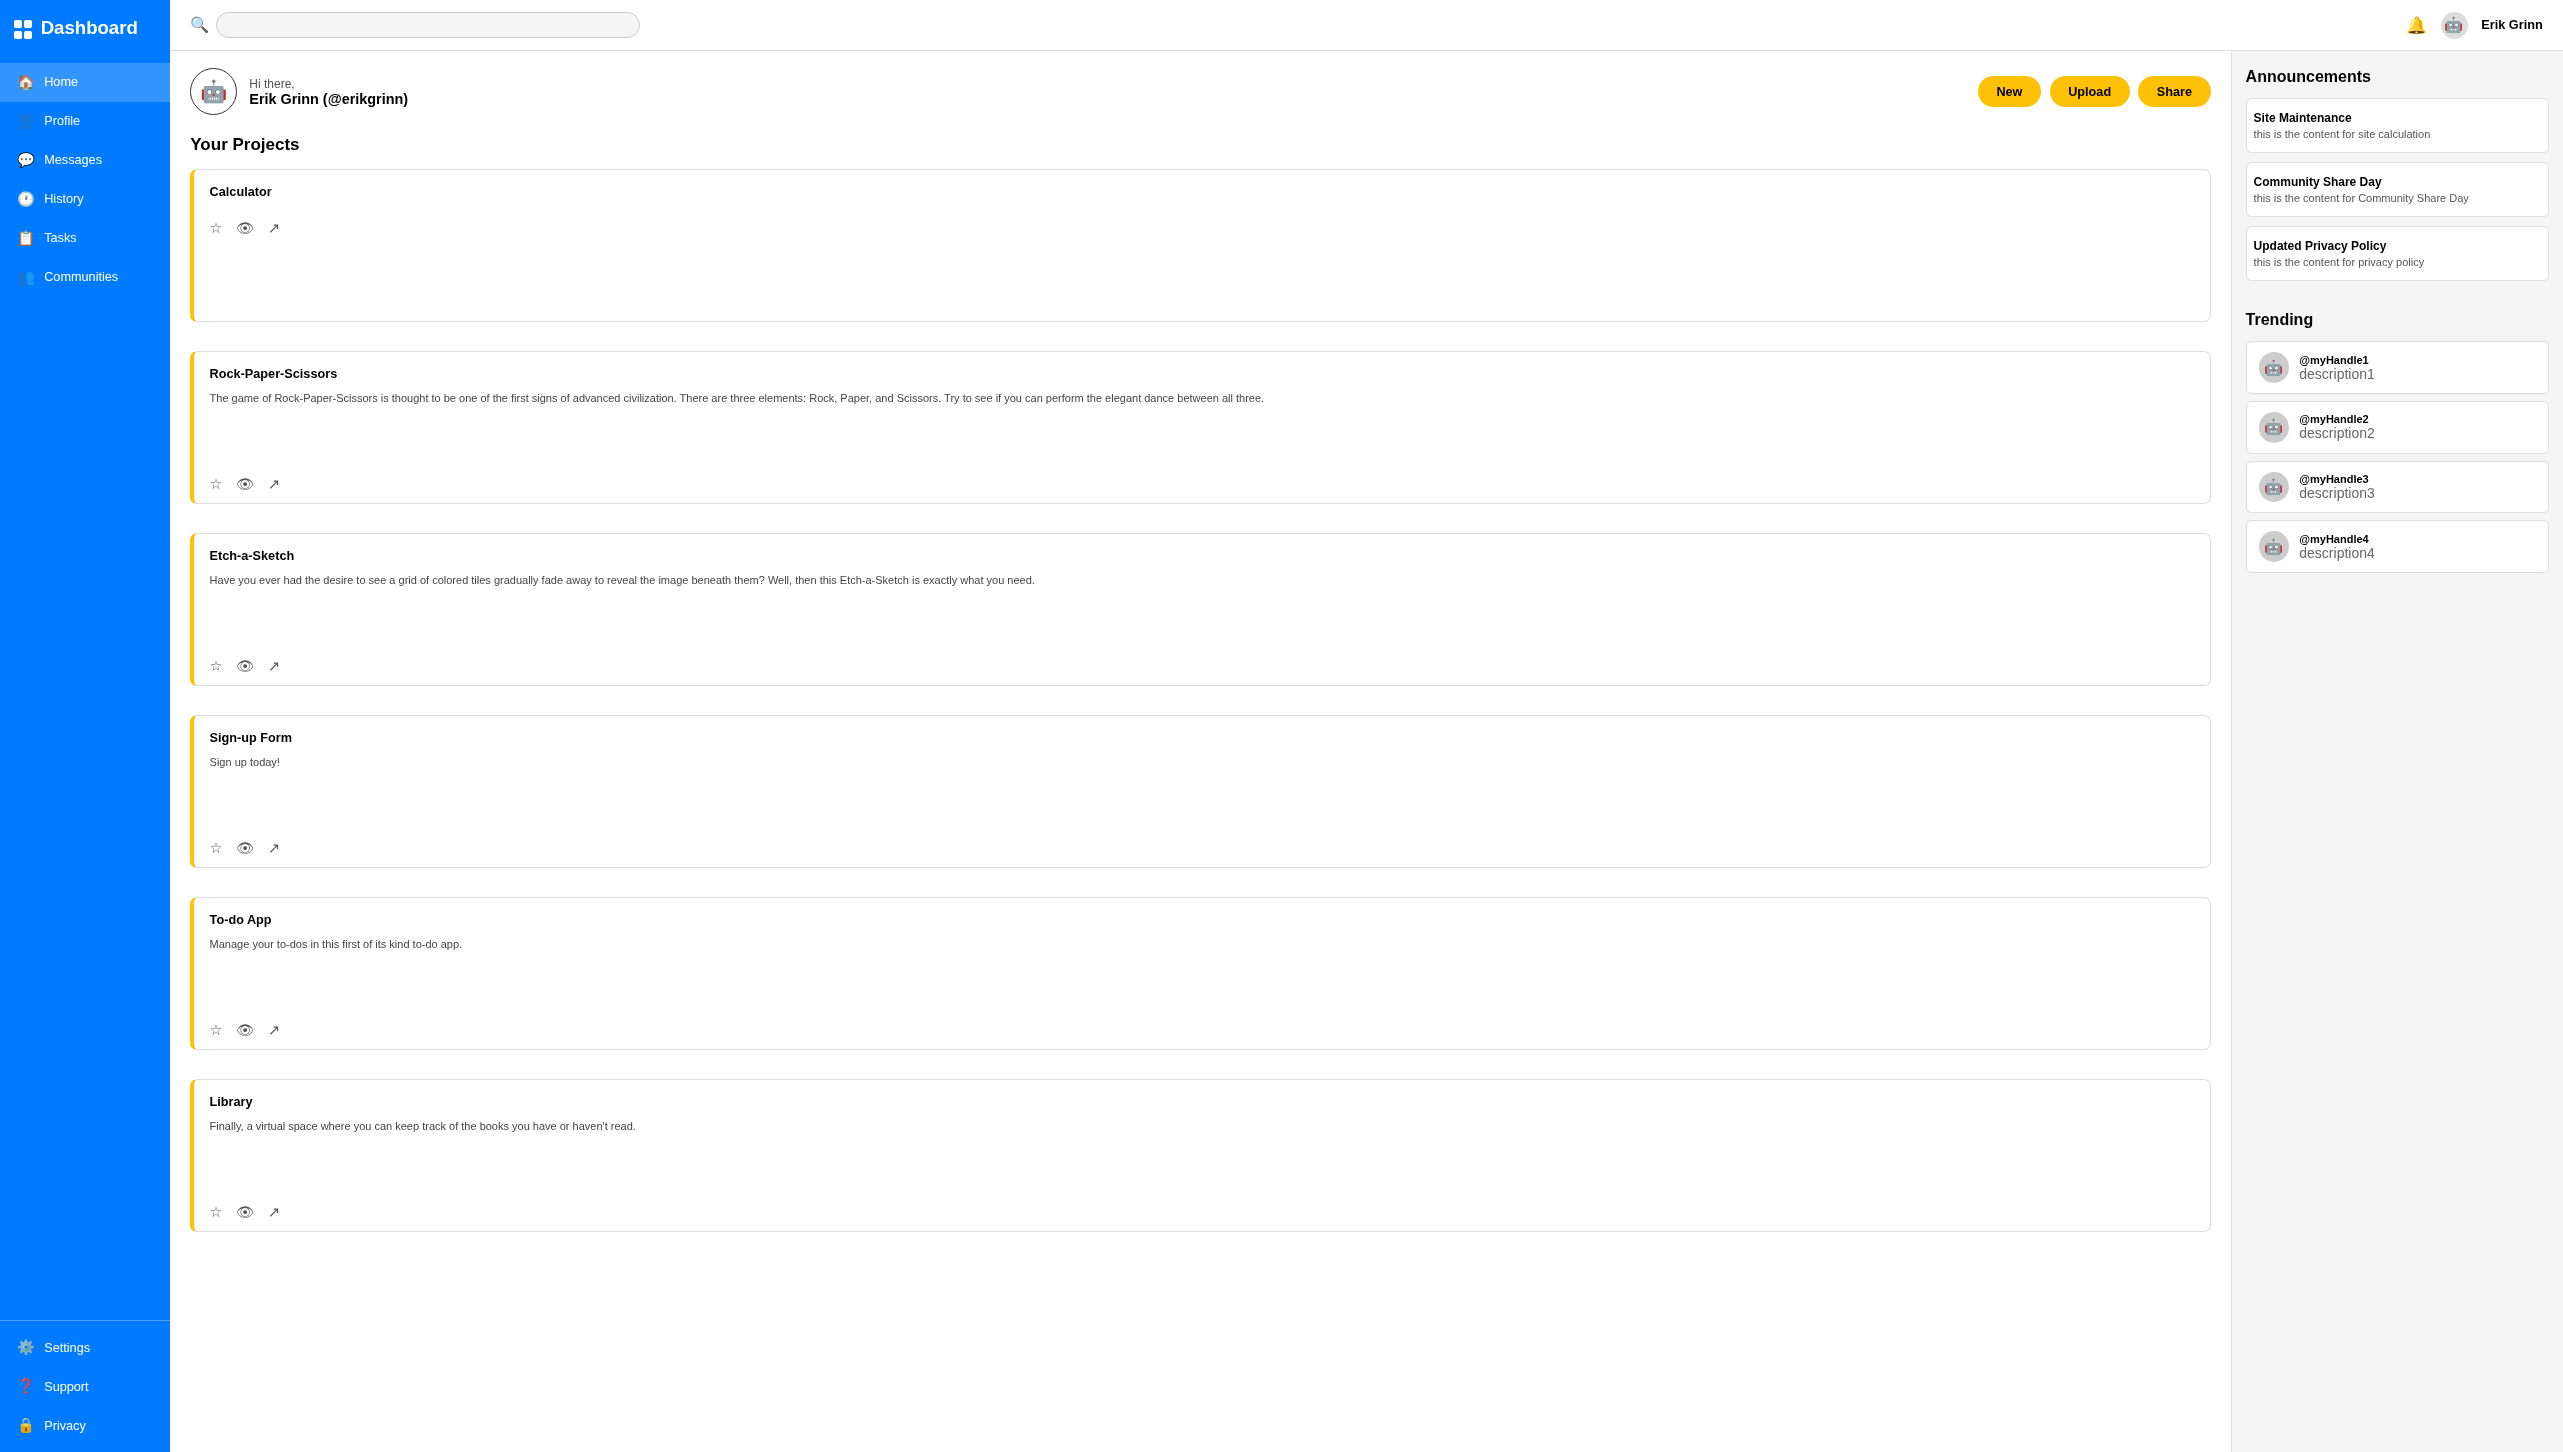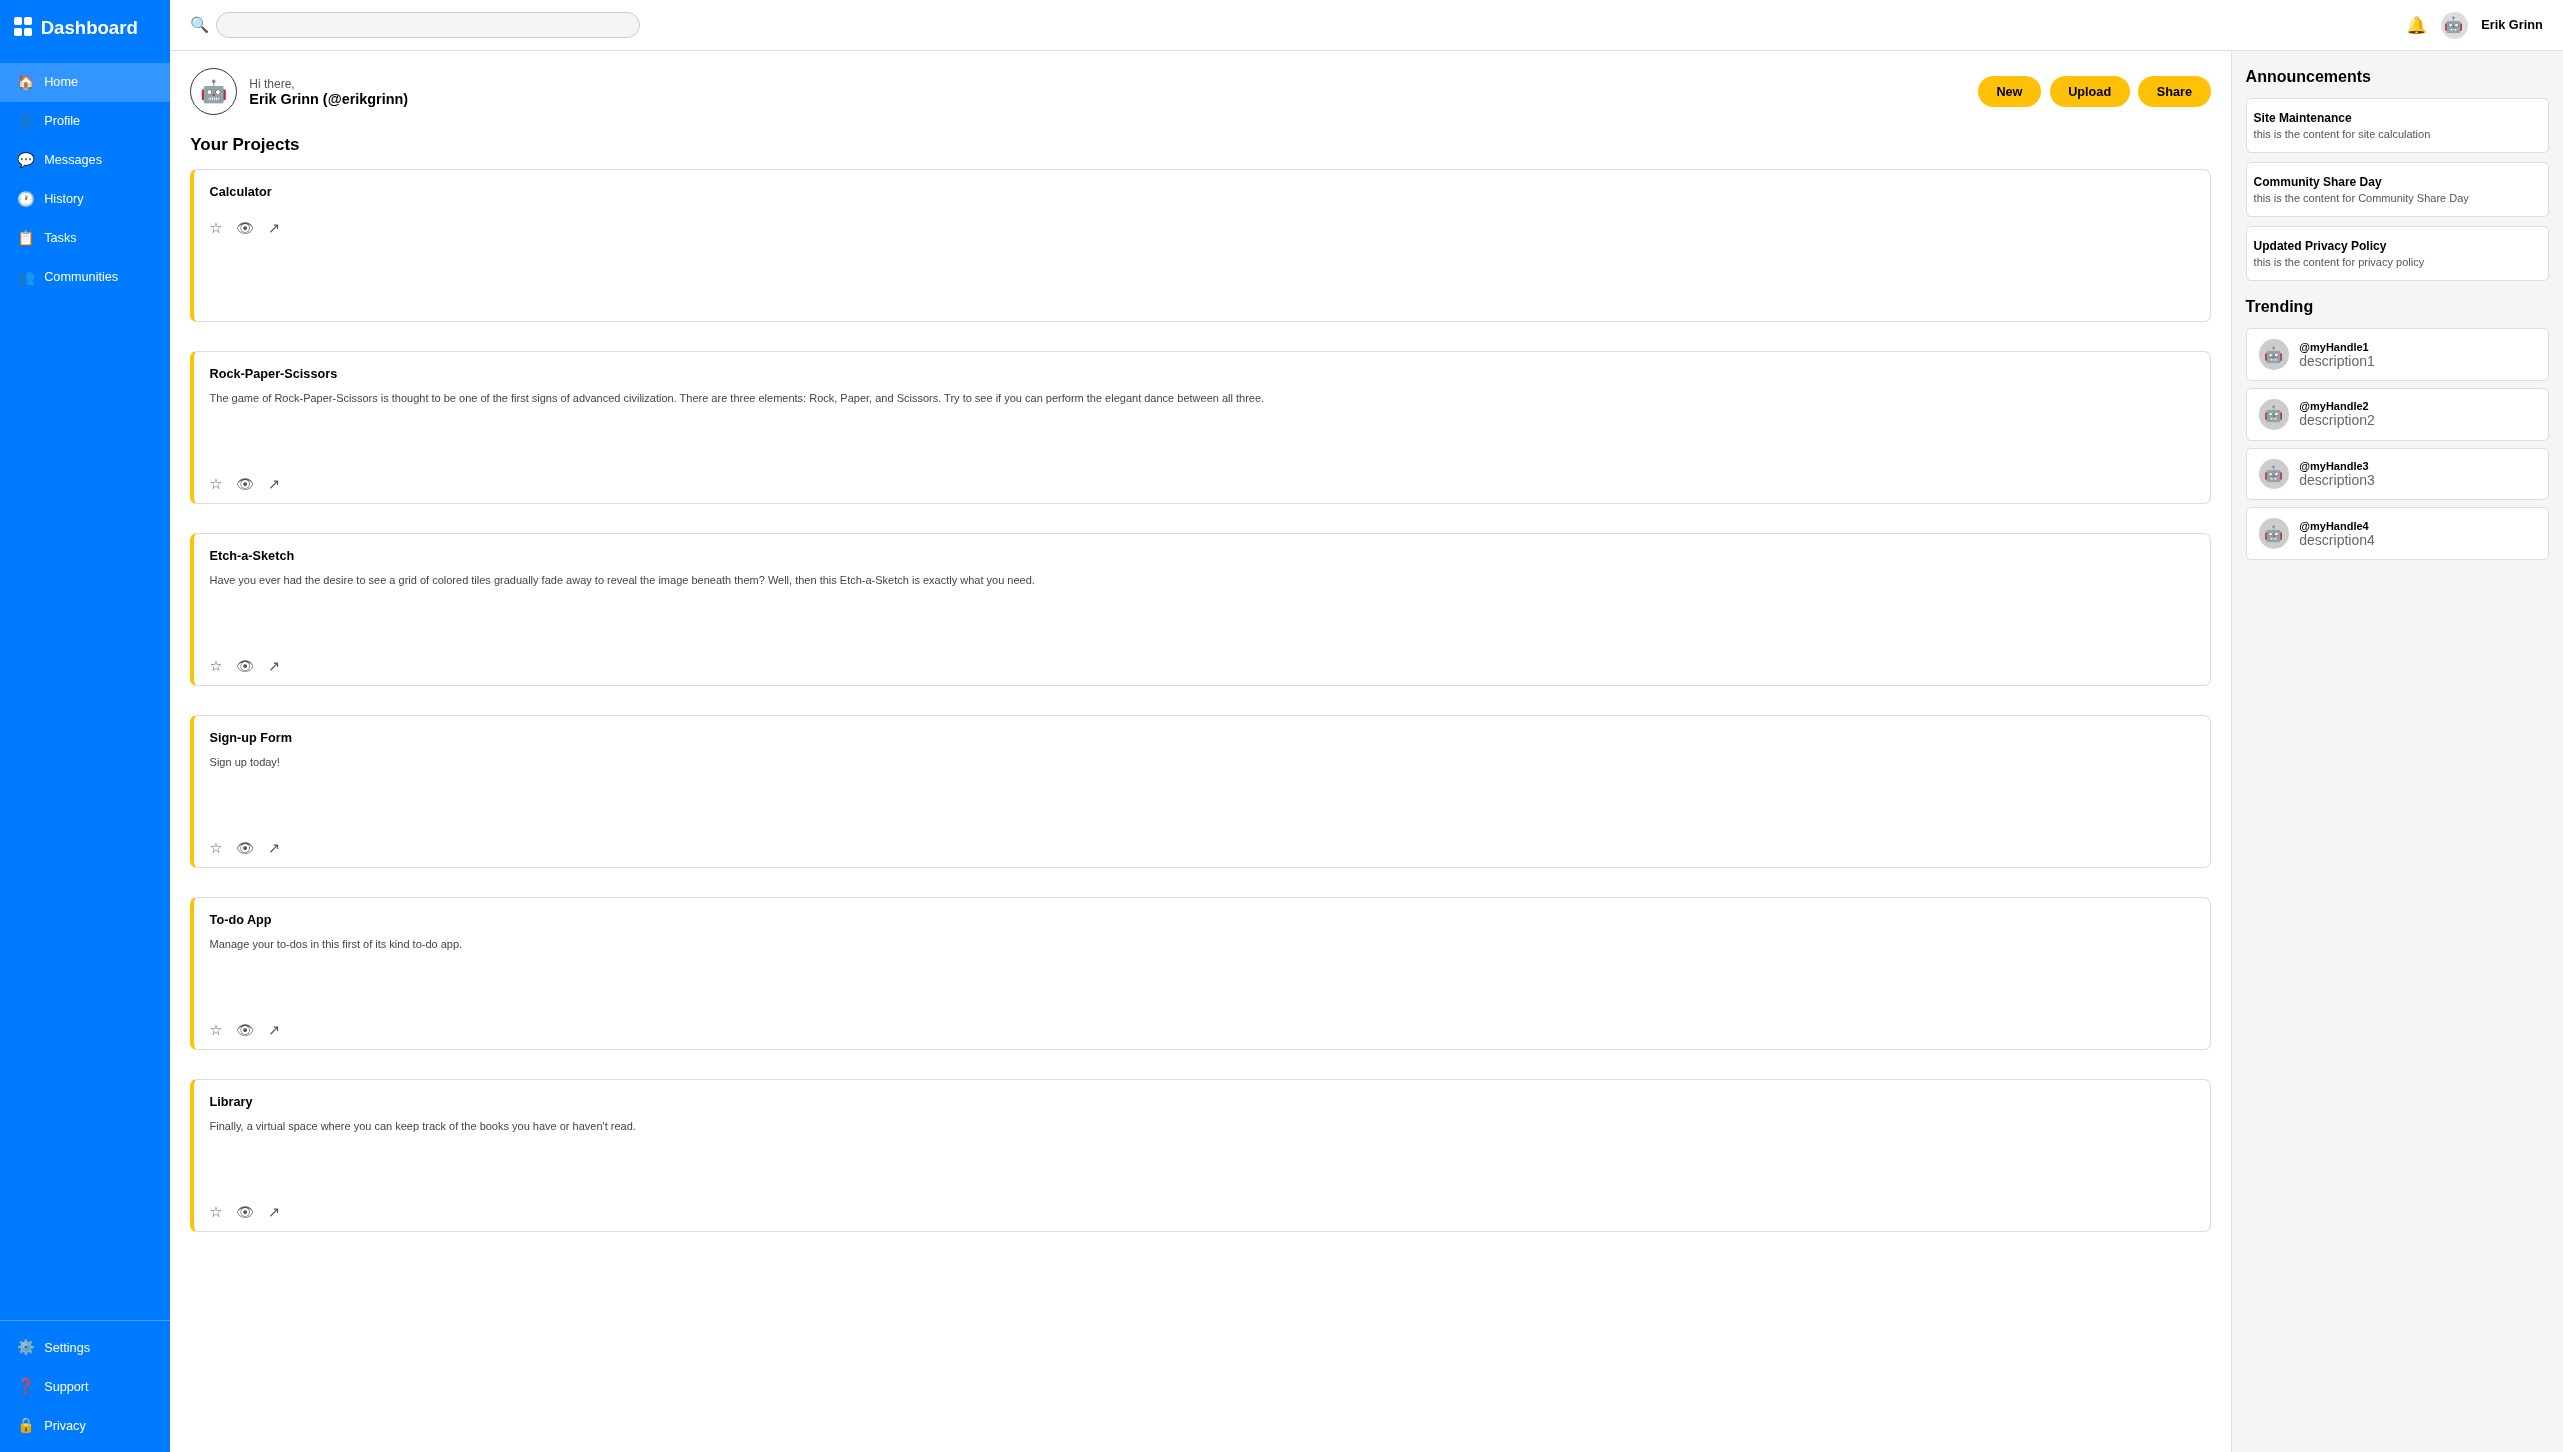--- a/index.html
+++ b/index.html
@@ -11,21 +11,21 @@
       min-width: 170px;
       background: #007BFF;
       color: white;
       display: flex;
       flex-direction: column;
       padding: 0;
       height: 100vh;
     }
     #sidebar-title {
       display: flex;
-      align-items: flex-start;
+      align-items: flex-end;
       gap: 8.5px;
       padding: 17px 13.6px;
       font-size: 18.6px;
       font-weight: 700;
       color: white;
     }
     .sidebar-grid-icon {
       display: grid;
       grid-template-columns: 1fr 1fr;
       gap: 2.5px;
@@ -211,21 +211,21 @@
     }
     .announcement-card {
       background: white;
       border: 0.8px solid #ddd;
       border-radius: 5.1px;
       padding: 12px 7px;
       margin-bottom: 8.5px;
     }
     .announcement-title { font-size: 12px; font-weight: 700; margin-bottom: 3.4px; }
     .announcement-body { font-size: 11px; color: #555; }
-    .trending-section { margin-top: 17px; }
+    .trending-section { margin-top: 30px; }
     .trending-item {
       display: flex;
       align-items: center;
       gap: 10.2px;
       background: white;
       border: 0.8px solid #ddd;
       border-radius: 5.1px;
       padding: 10.2px 12px;
       margin-bottom: 6.8px;
       cursor: pointer;

